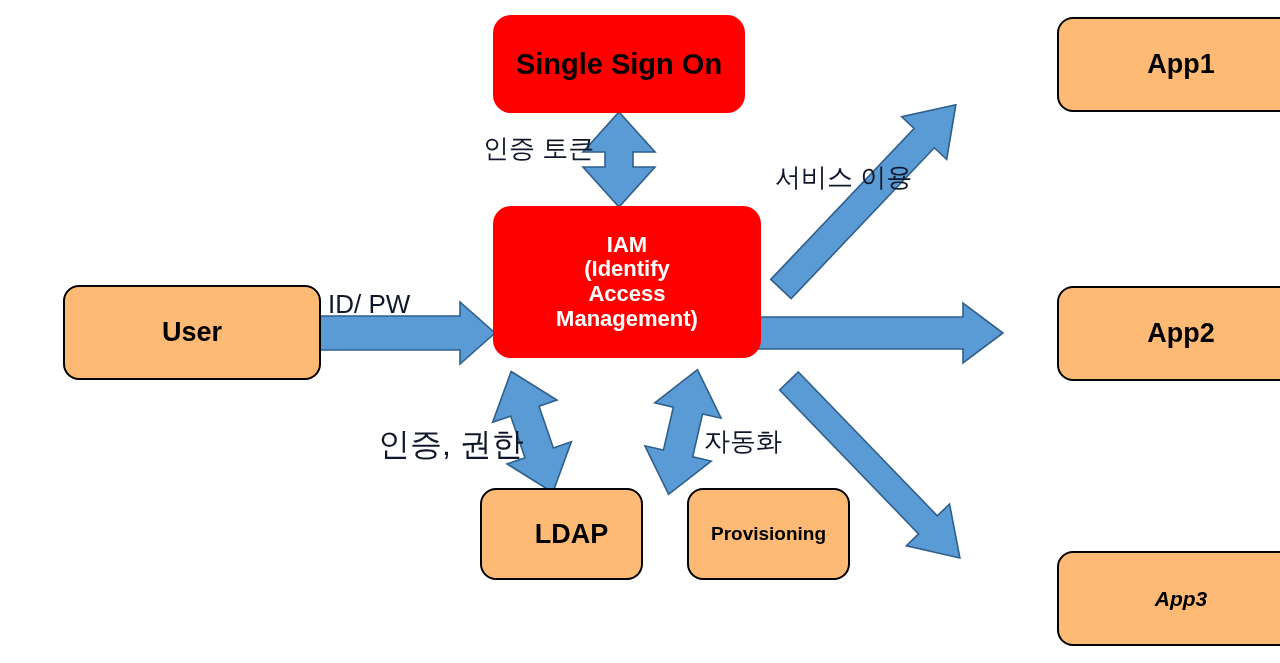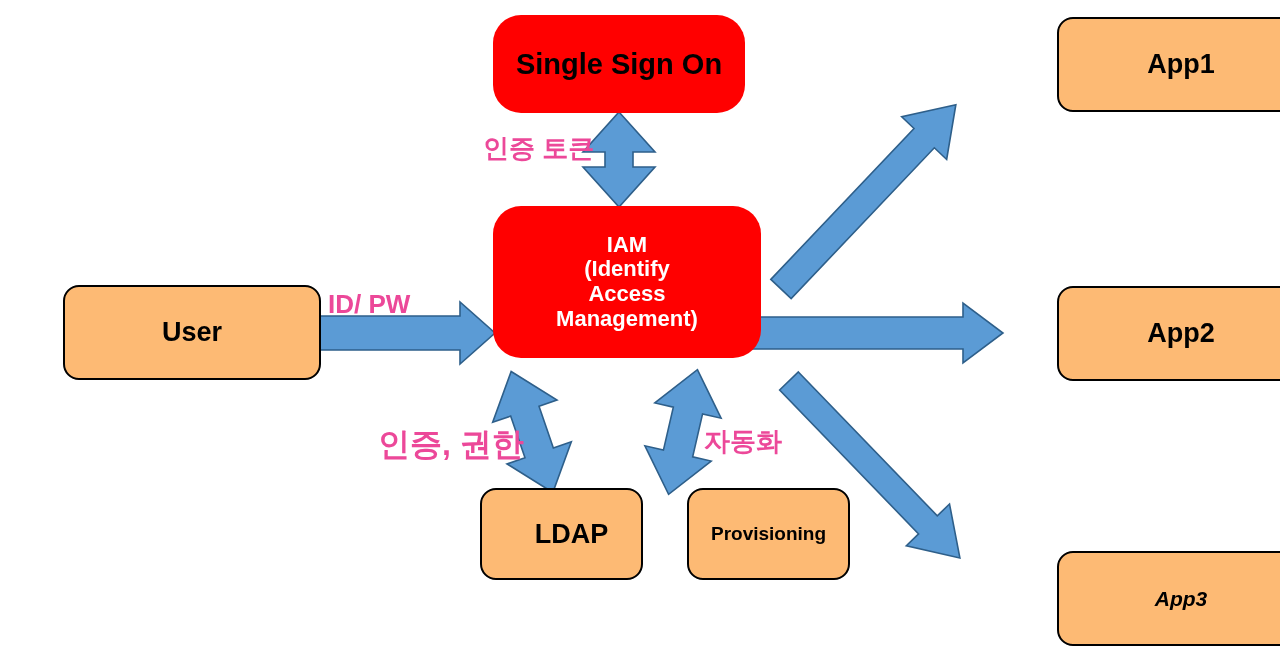--- a/index.html
+++ b/index.html
@@ -37,30 +37,30 @@
     background: #fdba74;
     border: 2px solid #000000;
     border-radius: 16px;
     color: #000000;
     font-weight: bold;
     margin-left: 45px;
   }
   .node-red {
     background: #ff0000;
     border: none;
-    border-radius: 28px;
+    border-radius: 18px;
     font-weight: bold;
   }
   .node-red.sso-style { color: #000000; }
   .node-red.iam-style { color: #ffffff; }
 
   .edge-label {
     position: absolute;
-    color: #ec4899;
-    font-weight: bold;
+    color: #0f172a;
+    font-weight: normal;
     white-space: nowrap;
     line-height: 1.1;
   }
 </style>
 </head>
 <body>
 
 <div id="canvas">
 
   <svg id="arrows" viewBox="0 0 1280 663" xmlns="http://www.w3.org/2000/svg">
@@ -124,14 +124,15 @@
   </div>
 
   <div class="edge-label" style="left:328px; top:290px; font-size:26px;">ID/ PW</div>
 
   <div class="edge-label" style="left:483px; top:134px; font-size:26px;">인증 토큰</div>
 
   <div class="edge-label" style="left:378px; top:427px; font-size:32px;">인증, 권한</div>
 
   <div class="edge-label" style="left:697px; top:427px; font-size:26px;margin-left:7px;">자동화</div>
 
+  <div class="edge-label" style="left:775px; top:163px; font-size:26px;">서비스 이용</div>
 
 </div>
 
 </body></html>

